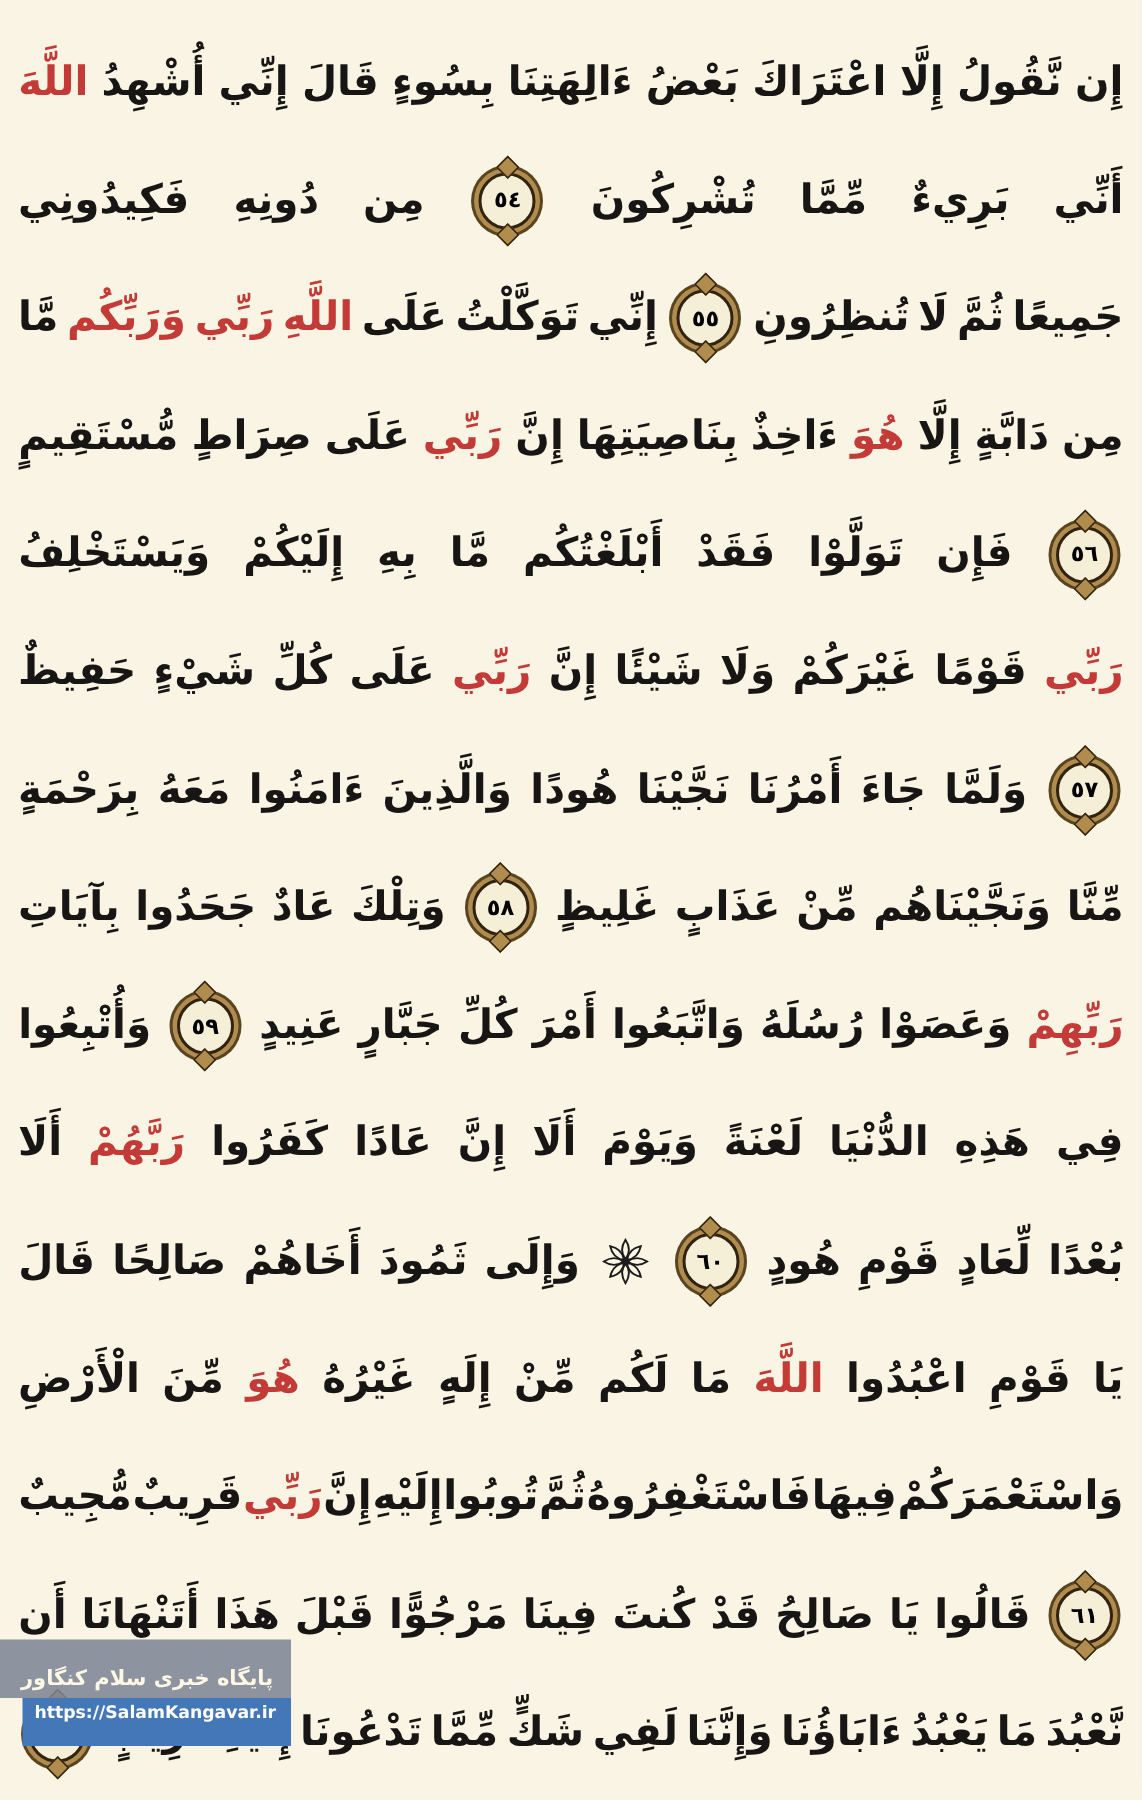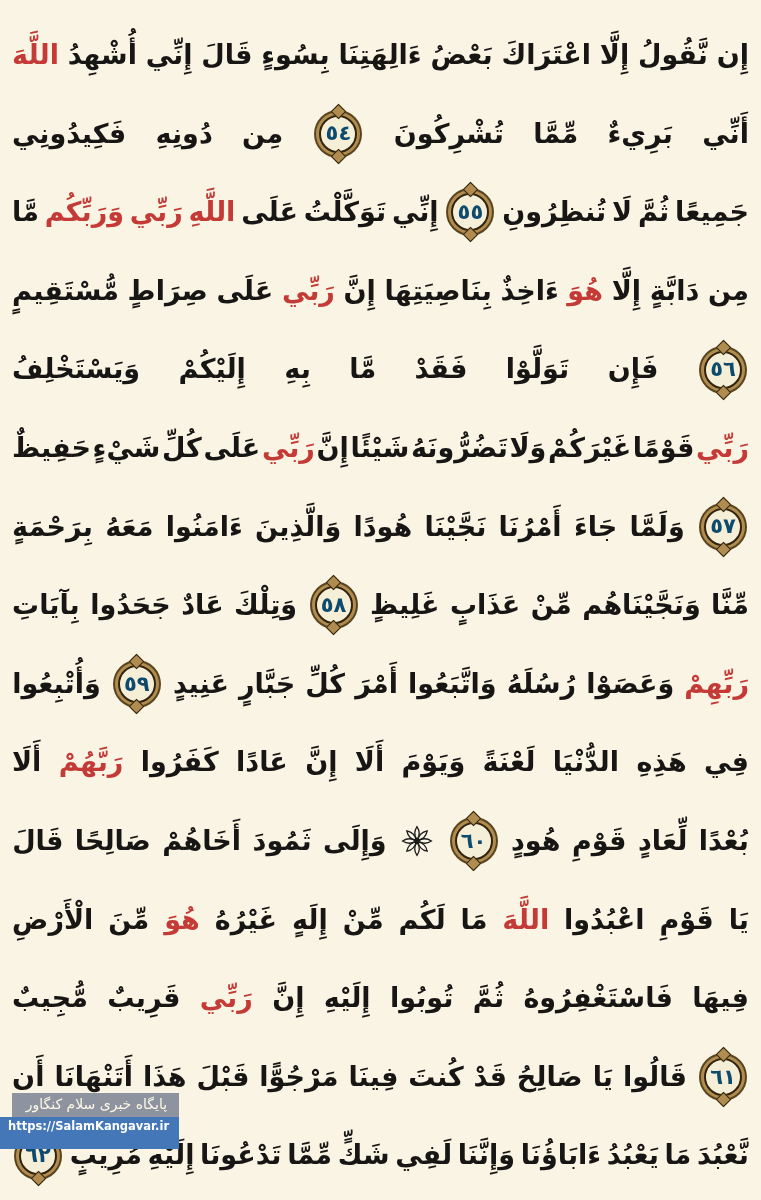--- a/index.html
+++ b/index.html
@@ -51,21 +51,21 @@
     margin:0 3px;
     width:46px;height:46px;
     display:flex;align-items:center;justify-content:center;
   }
   .vm-inner{
     width:38px;height:38px;border-radius:50%;
     background:var(--marker-face);
     border:2px solid var(--marker-dark);
     box-shadow:0 0 0 3px var(--marker-gold),0 0 0 5px #5a4420;
     display:flex;align-items:center;justify-content:center;
-    font-size:21px;font-weight:bold;color:#0c4a6e;
+    font-size:15px;font-weight:bold;color:#000000;
     line-height:1;
   }
   .verse-marker::before,
   .verse-marker::after{
     content:"";
     position:absolute;left:50%;
     width:9px;height:9px;margin-left:-5.5px;
     background:var(--marker-gold);
     border:1.5px solid var(--marker-dark);
     transform:rotate(45deg);
@@ -75,22 +75,22 @@
   .hizb-star{flex:0 0 auto;display:flex;align-items:center;margin:0 2px;}
   
   .watermark{
     position:absolute;left:0;top:1093px;z-index:5;
     direction:rtl;
   }
   .wm-title{
     display:inline-block;
     background:rgba(125,134,149,0.88);
     color:#fdf8e6;
-    font-size:14px;font-weight:normal;
-    padding:3px 12px 5px 14px;
+    font-size:14px;font-weight:bold;
+    padding:18px 12px 5px 14px;
     letter-spacing:0.3px;
   }
   .wm-url{
     display:block;
     direction:ltr;
     width:fit-content;
     background:var(--wm-url-bar);
     color:#ffffff;
     font-size:11.5px;font-weight:bold;
     padding:2px 10px 16px 8px;
@@ -155,31 +155,31 @@
         <span class="word">صِرَاطٍ</span>
         <span class="word">مُّسْتَقِيمٍ</span>
       </div>
       <div class="line">
         <span class="verse-marker">
           <span class="vm-inner">٥٦</span>
         </span>
         <span class="word">فَإِن</span>
         <span class="word">تَوَلَّوْا</span>
         <span class="word">فَقَدْ</span>
+        <span class="word">أَبْلَغْتُكُم</span>
         <span class="word">مَّا</span>
         <span class="word">بِهِ</span>
         <span class="word">إِلَيْكُمْ</span>
         <span class="word">وَيَسْتَخْلِفُ</span>
       </div>
       <div class="line">
         <span class="word red">رَبِّي</span>
         <span class="word">قَوْمًا</span>
         <span class="word">غَيْرَكُمْ</span>
         <span class="word">وَلَا</span>
-        <span class="word">تَضُرُّونَهُ</span>
         <span class="word">شَيْئًا</span>
         <span class="word">إِنَّ</span>
         <span class="word red">رَبِّي</span>
         <span class="word">عَلَى</span>
         <span class="word">كُلِّ</span>
         <span class="word">شَيْءٍ</span>
         <span class="word">حَفِيظٌ</span>
       </div>
       <div class="line">
         <span class="verse-marker">
@@ -273,20 +273,21 @@
         <span class="word">مَا</span>
         <span class="word">لَكُم</span>
         <span class="word">مِّنْ</span>
         <span class="word">إِلَهٍ</span>
         <span class="word">غَيْرُهُ</span>
         <span class="word red">هُوَ</span>
         <span class="word">مِّنَ</span>
         <span class="word">الْأَرْضِ</span>
       </div>
       <div class="line">
+        <span class="word">وَاسْتَعْمَرَكُمْ</span>
         <span class="word">فِيهَا</span>
         <span class="word">فَاسْتَغْفِرُوهُ</span>
         <span class="word">ثُمَّ</span>
         <span class="word">تُوبُوا</span>
         <span class="word">إِلَيْهِ</span>
         <span class="word">إِنَّ</span>
         <span class="word red">رَبِّي</span>
         <span class="word">قَرِيبٌ</span>
         <span class="word">مُّجِيبٌ</span>
       </div>

